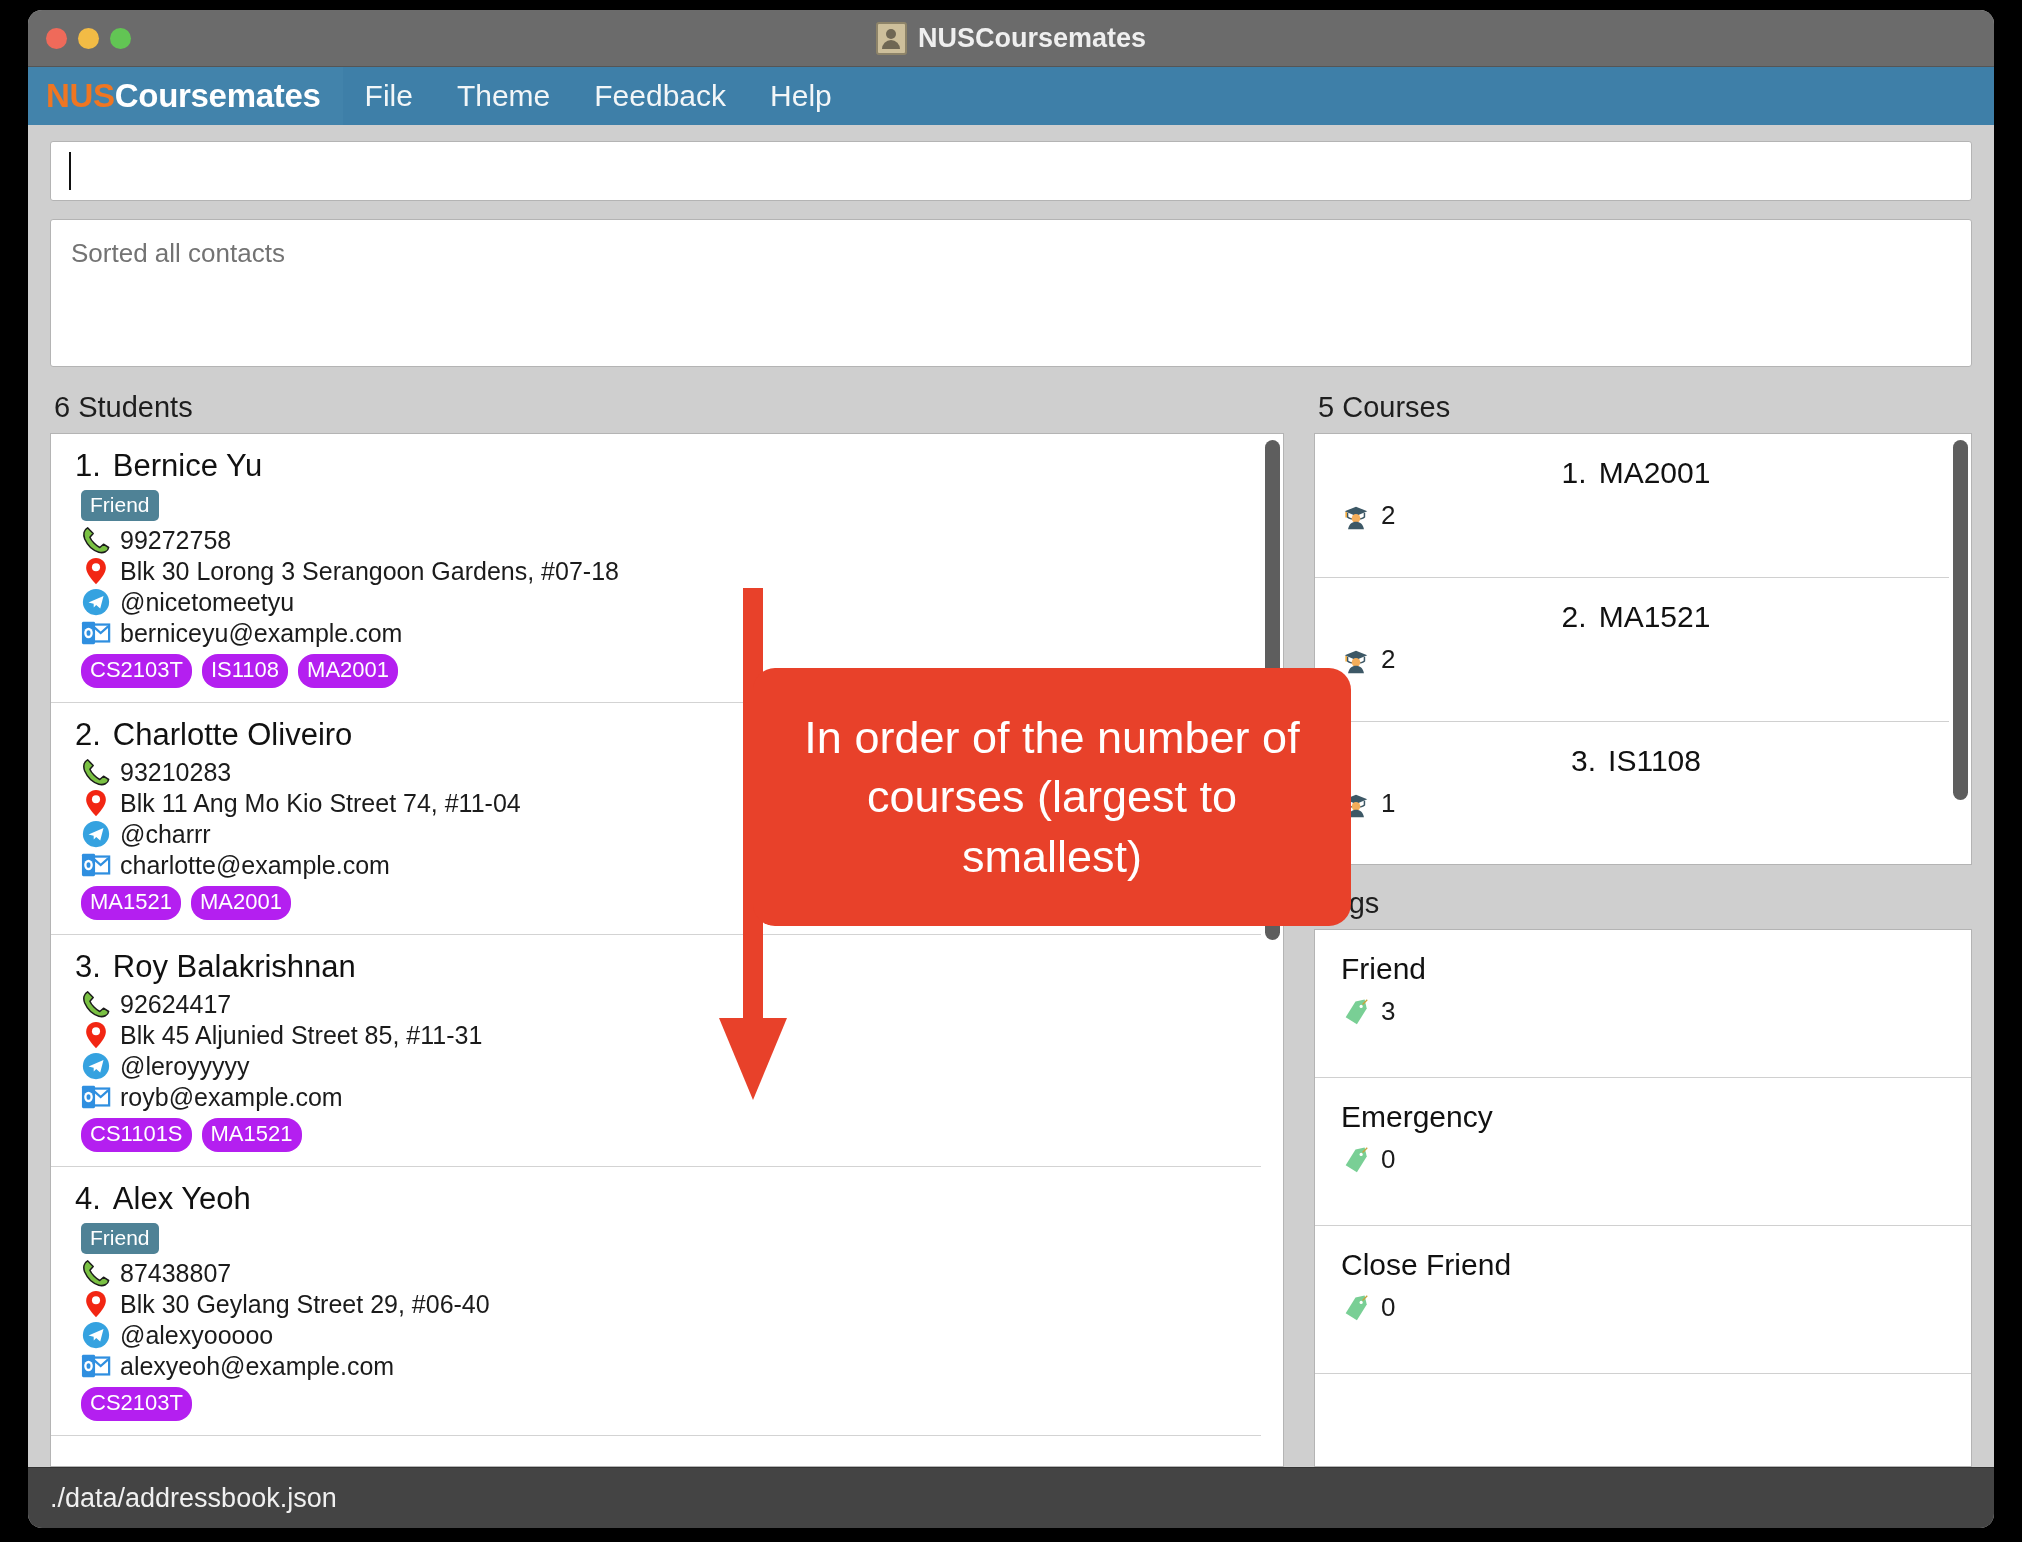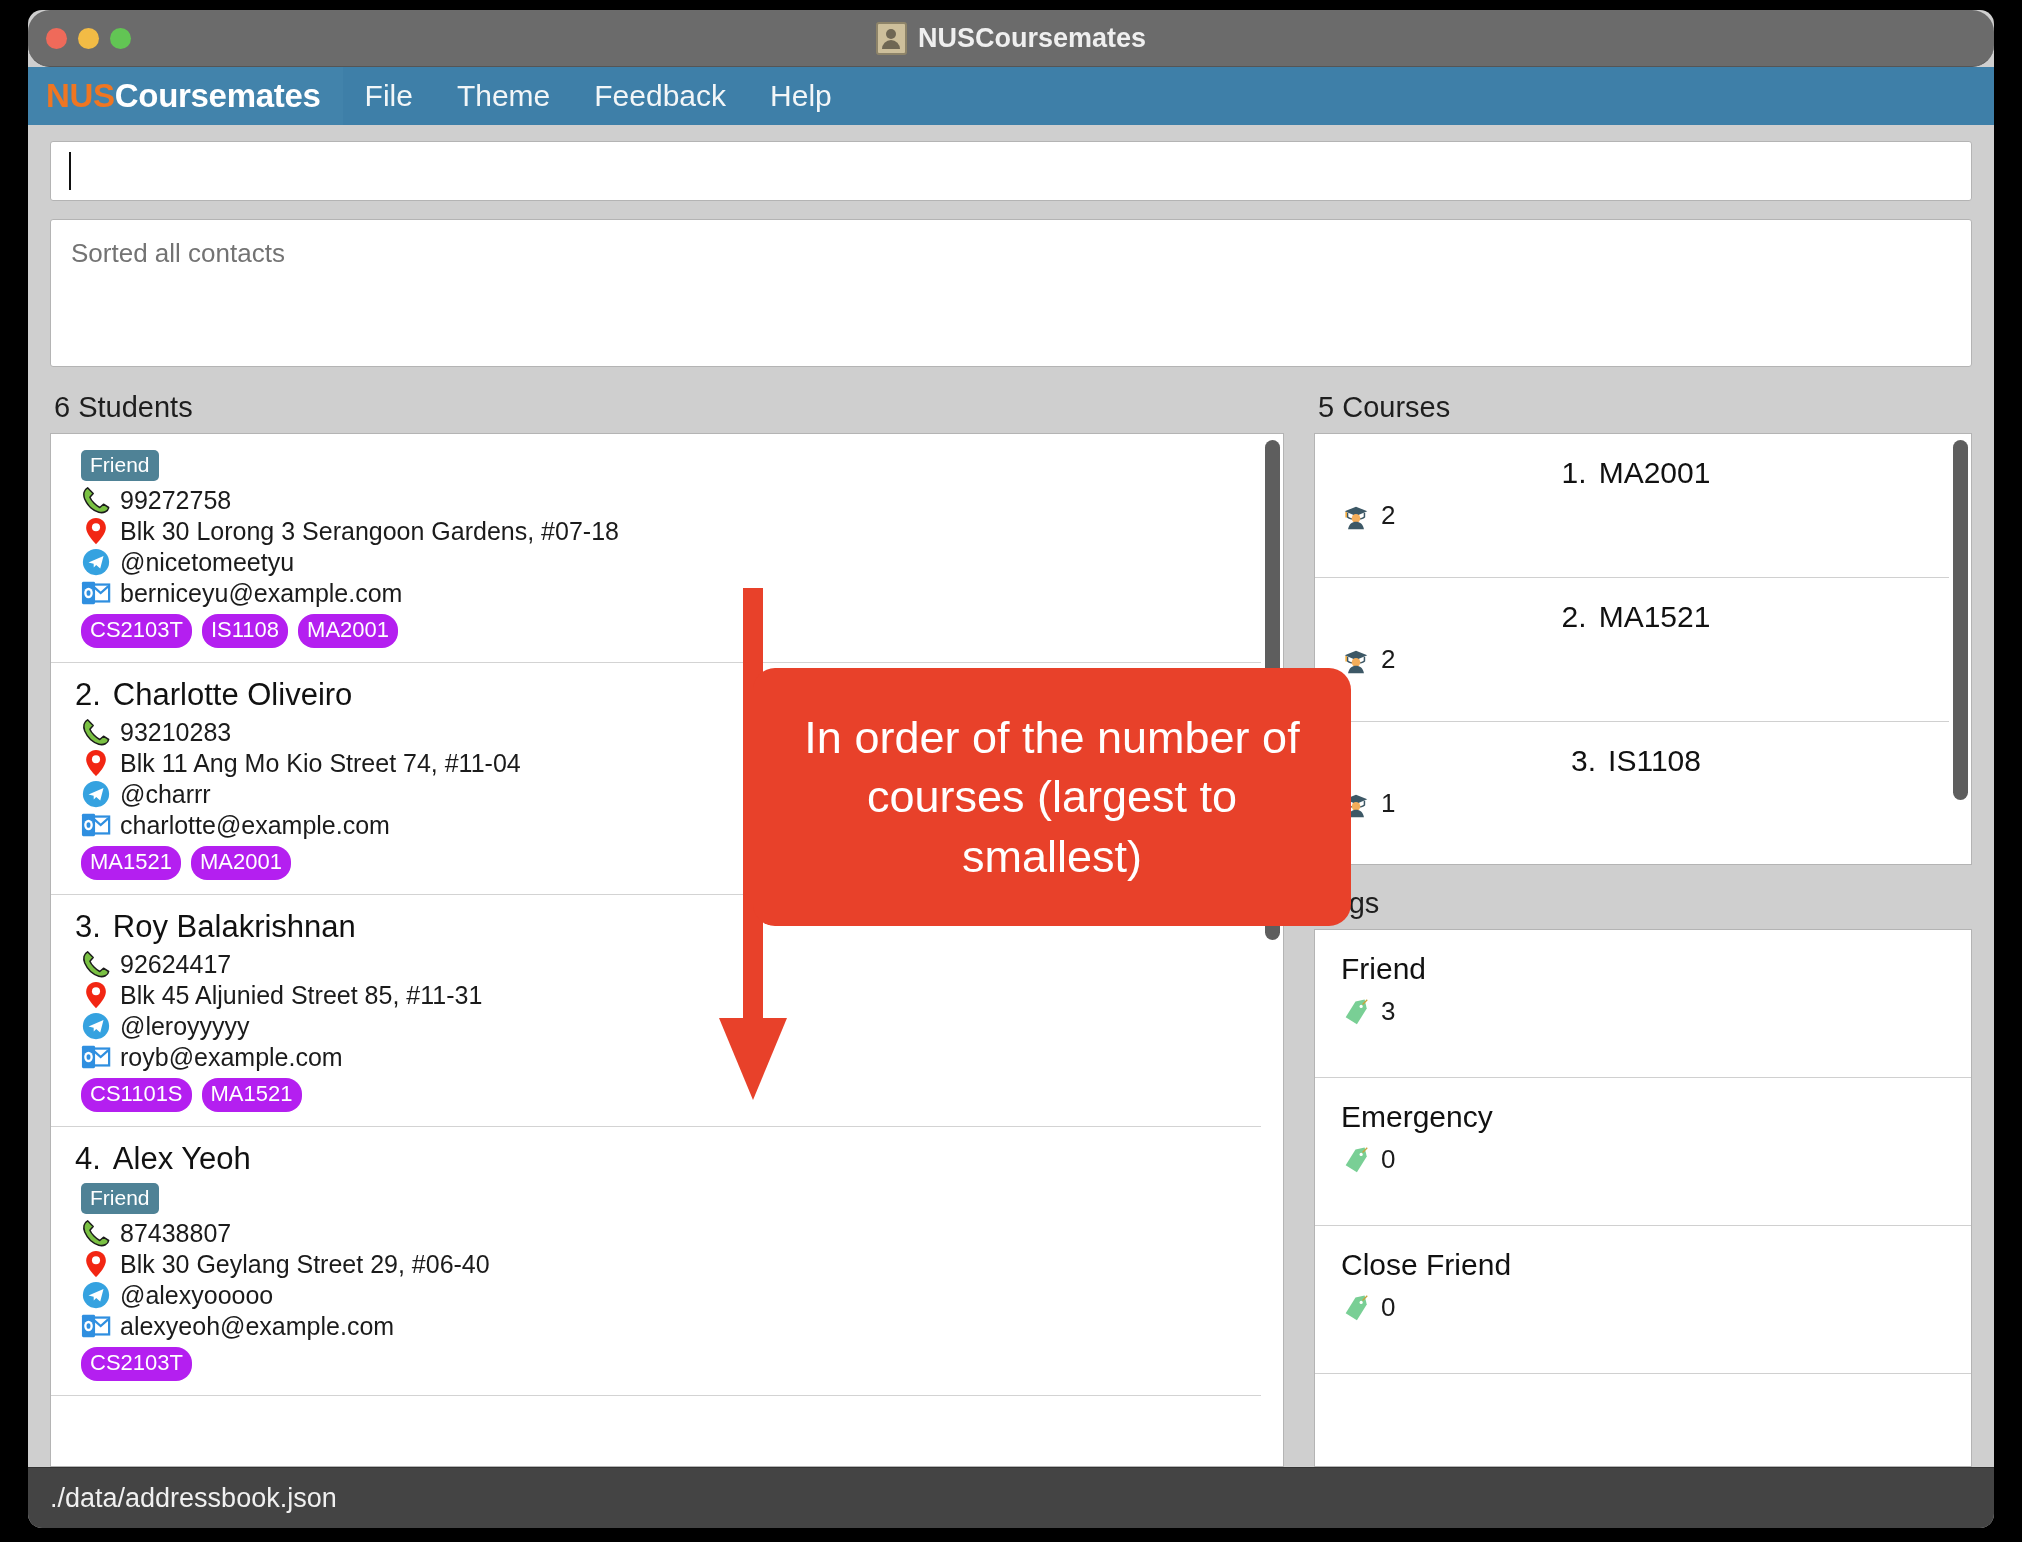--- a/index.html
+++ b/index.html
@@ -29,21 +29,20 @@
     flex-direction: column;
   }
   #titlebar {
     height: 56px;
     background: #6b6b6b;
     display: flex;
     align-items: center;
     position: relative;
     flex: 0 0 auto;
     border-bottom: 1px solid #555;
-    border-radius: 22px;
   }
   #traffic {
     position: absolute;
     left: 18px;
     top: 0;
     height: 56px;
     display: flex;
     align-items: center;
     gap: 11px;
   }
@@ -418,20 +417,21 @@
       <div id="result-text">Sorted all contacts</div>
     </div>
 
     <div id="panes">
 
       <div id="left-pane">
         <div class="pane-label">6 Students</div>
         <div id="student-list-wrap">
           <div id="student-list">
               <div class="student-card">
+                <div class="student-name"><span class="idx">1.</span><span>Bernice Yu</span></div>
                 <div><span class="tag-badge">Friend</span></div>
                 <div class="detail-row">
                   <svg class="ico" viewBox="0 0 32 32">
                     <path d="M7 3 C3 5 2 10 4 15 C7 22 12 27 19 29 C24 30.5 29 28 29.5 24 L24 20.5 L20 24 C16 22 11 17 9.5 13 L13 9 Z" fill="#7ac143" stroke="#1b1b1b" stroke-width="1.6" stroke-linejoin="round"></path>
                   </svg>
                   <span class="txt">99272758</span>
                 </div>
                 <div class="detail-row">
                   <svg class="ico" viewBox="0 0 32 32">
                     <path d="M16 2 C10 2 5.5 6.5 5.5 12.5 C5.5 20 16 30 16 30 C16 30 26.5 20 26.5 12.5 C26.5 6.5 22 2 16 2 Z" fill="#f22613"></path>

